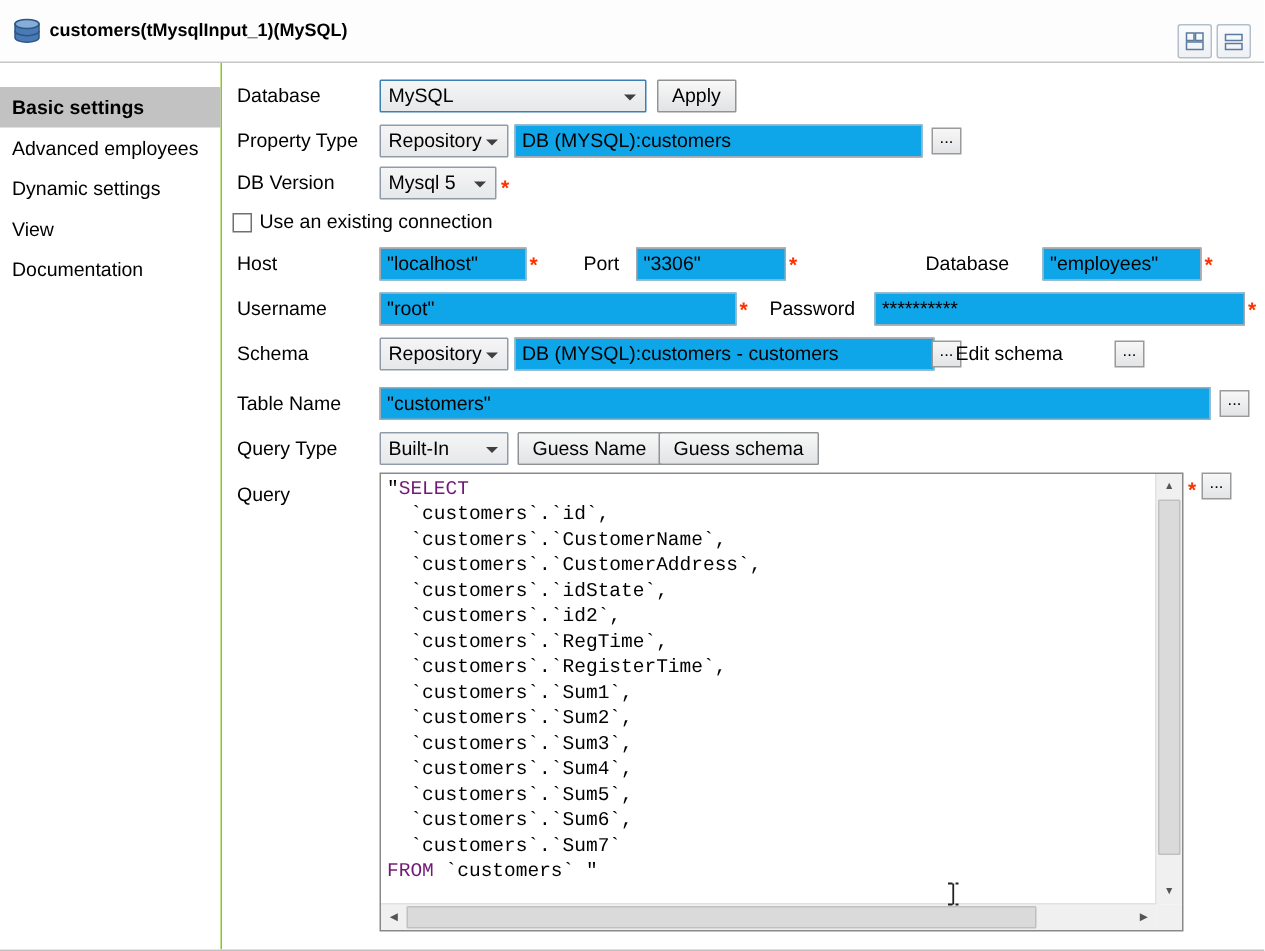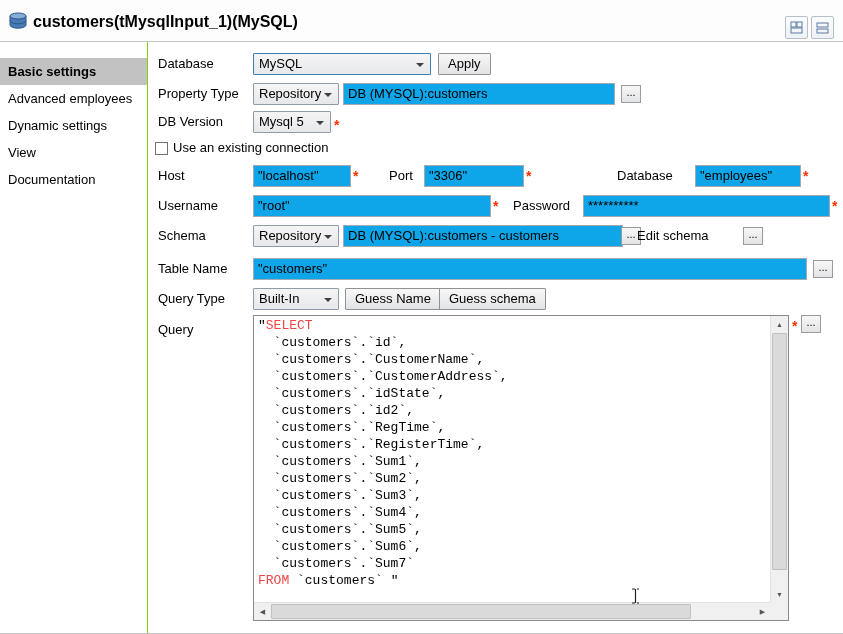--- a/index.html
+++ b/index.html
@@ -4,21 +4,21 @@
 <style>
   html,body { margin:0; padding:0; background:#fff; }
   .page {
     position:relative; width:843px; height:634px; background:#fff;
     font-family:"Liberation Sans", sans-serif; font-size:13px; color:#000;
     overflow:hidden; border-bottom:1px solid #bfbfbf; box-sizing:border-box;
   }
   
   .header { position:absolute; top:0; left:0; width:100%; height:41px; background:#fdfdfd; border-bottom:1px solid #c6c6c6; }
   .db-icon { position:absolute; left:8px; top:12px; width:20px; height:17px; }
-  .title { position:absolute; left:33px; top:13px; font-weight:bold; font-size:16px; white-space:nowrap; }
+  .title { position:absolute; left:33px; top:13px; font-weight:bold; font-size:12px; white-space:nowrap; }
   .hdr-btn { position:absolute; top:16px; width:21px; height:21px; border:1px solid #b4bfca; border-radius:2px;
     background:linear-gradient(#fbfcfd,#eef1f4); display:flex; align-items:center; justify-content:center; cursor:pointer; }
   .hdr-btn.b1 { left:785px; } .hdr-btn.b2 { left:811px; }
   
   .sidebar { position:absolute; top:42px; left:0; width:148px; bottom:0; border-right:1px solid #84cc16; padding-top:16px; box-sizing:border-box; background:#fff; }
   .side-item { height:27px; line-height:27px; padding-left:8px; cursor:pointer; white-space:nowrap; }
   .side-item.active { background:#c2c2c2; font-weight:bold; }
   
   .main { position:absolute; left:149px; top:41px; right:0; bottom:0; }
   .lbl { position:absolute; height:22px; line-height:22px; white-space:nowrap; }
@@ -30,21 +30,21 @@
   .btn { position:absolute; height:22px; box-sizing:border-box; border:1px solid #8f9396; border-radius:1px;
     background:linear-gradient(#f8f8f8,#e2e3e5); line-height:20px; padding:0 9px; text-align:center; cursor:pointer; white-space:nowrap; }
   .dots { position:absolute; width:20px; height:18px; box-sizing:border-box; border:1px solid #9a9a9a;
     background:linear-gradient(#f7f7f7,#e3e4e6); text-align:center; line-height:13px; font-size:11px; cursor:pointer; }
   .req { position:absolute; color:#fe3200; font-size:14px; font-weight:bold; width:10px; }
   .cbx { position:absolute; width:13px; height:13px; box-sizing:border-box; border:1px solid #707070; background:#fff; cursor:pointer; }
   
   .query-box { position:absolute; left:104px; top:274px; width:536px; height:306px; box-sizing:border-box; border:1px solid #898989; background:#fff; }
   .query-text { position:absolute; left:0; top:0; right:17px; bottom:17px; overflow:hidden;
     font-family:"Liberation Mono", monospace; font-size:13px; line-height:17px; white-space:pre; padding:1px 0 0 4px; cursor:text; }
-  .kw { color:#ef4444; }
+  .kw { color:#701a75; }
   .vscroll { position:absolute; right:0; top:0; width:17px; bottom:17px; background:#f0f0f0; border-left:1px solid #e2e2e2; }
   .hscroll { position:absolute; left:0; bottom:0; right:17px; height:17px; background:#f0f0f0; border-top:1px solid #e2e2e2; }
   .corner { position:absolute; right:0; bottom:0; width:17px; height:17px; background:#f0f0f0; }
   .sb-arrow { position:absolute; width:17px; height:17px; font-size:7px; color:#555; text-align:center; line-height:17px; cursor:pointer; }
   .v-up { top:0; left:0; } .v-dn { bottom:0; left:0; }
   .h-lf { left:0; top:0; } .h-rt { right:0; top:0; }
   .thumb-v { position:absolute; left:1px; right:1px; top:17px; height:235px; background:#dadada; border:1px solid #c0c0c0; border-radius:1px; cursor:pointer; }
   .thumb-h { position:absolute; top:1px; bottom:1px; left:17px; width:418px; background:#dadada; border:1px solid #c0c0c0; border-radius:1px; cursor:pointer; }
   .ibeam { position:absolute; left:376px; top:272px; width:11px; height:16px; pointer-events:none; }
 </style>

